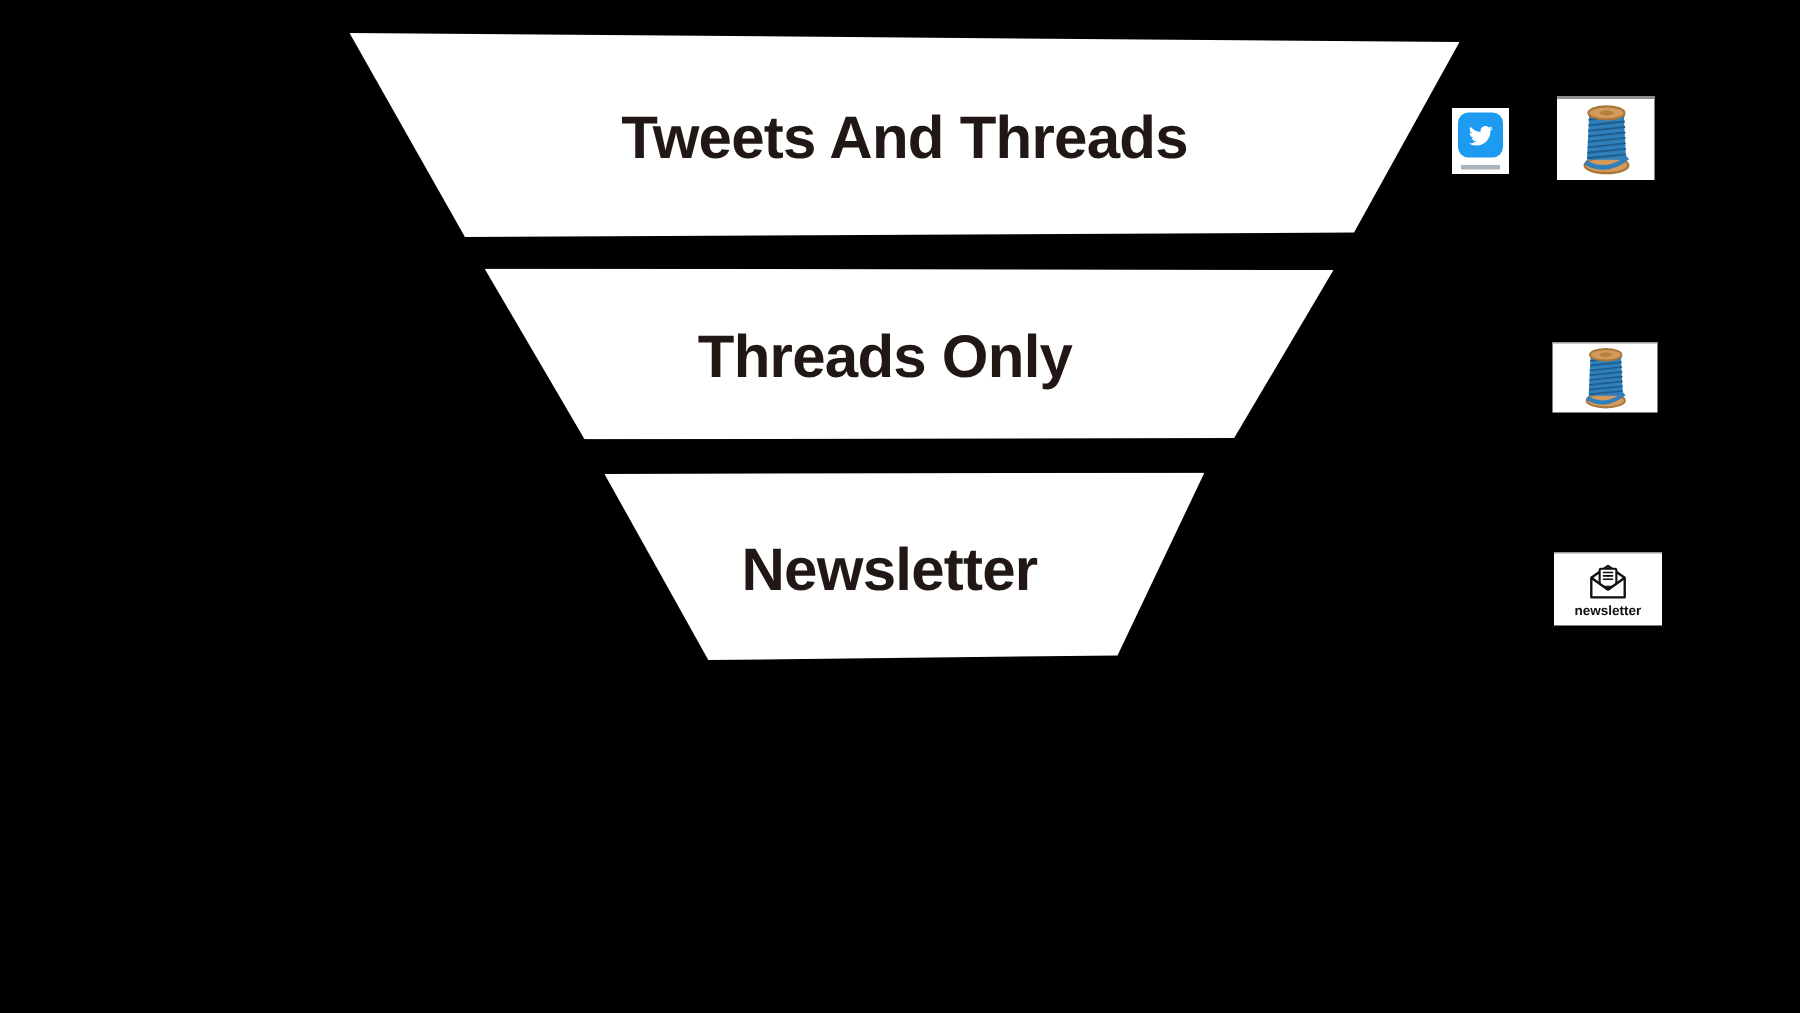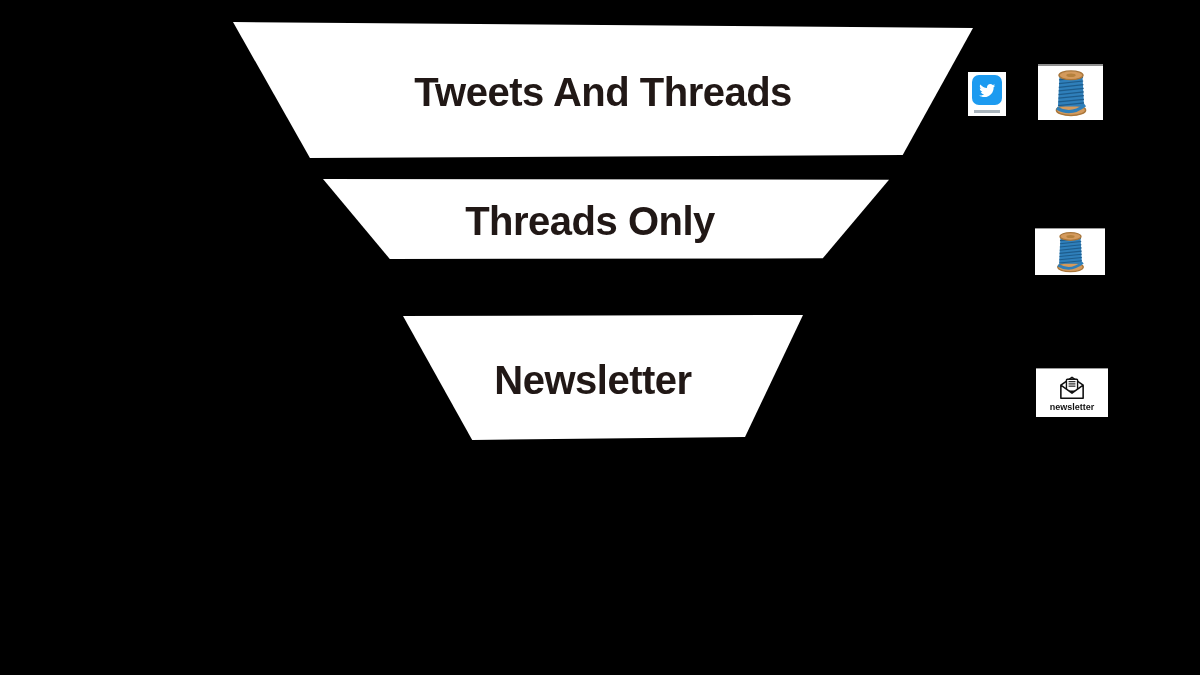--- a/index.html
+++ b/index.html
@@ -12,21 +12,21 @@
   
   .tier {
     position:absolute; background:#ffffff;
     display:flex; align-items:center; justify-content:center;
   }
   .tier-0 {
     left:233px; top:22px; width:740px; height:136px;
     clip-path:polygon(0% 0%, 100% 4.4%, 90.5% 97.8%, 10.4% 100%);
   }
   .tier-1 {
-    left:323px; top:179px; width:566px; height:80px;
+    left:323px; top:179px; width:566px; height:114px;
     clip-path:polygon(0% 0%, 100% 0.9%, 88.3% 99.1%, 11.8% 100%);
   }
   .tier-2 {
     left:403px; top:315px; width:400px; height:125px;
     clip-path:polygon(0% 0.8%, 100% 0%, 85.5% 97.6%, 17.3% 100%);
   }
   .tier-label {
     font-weight:700; font-size:40px; line-height:1;
     color:#211816; letter-spacing:-0.5px; white-space:nowrap;
     padding-top:4px;

